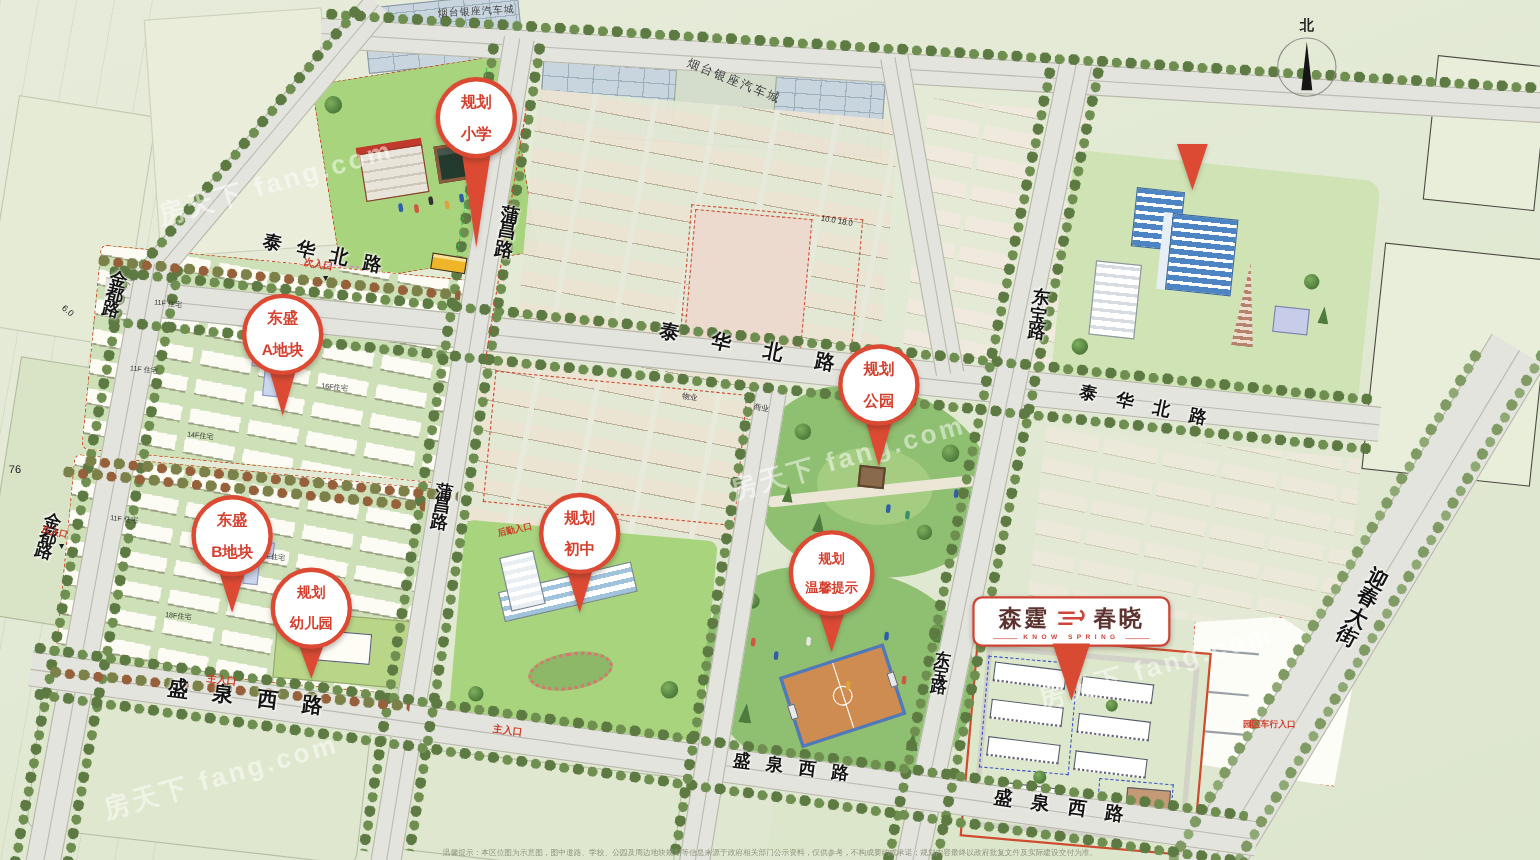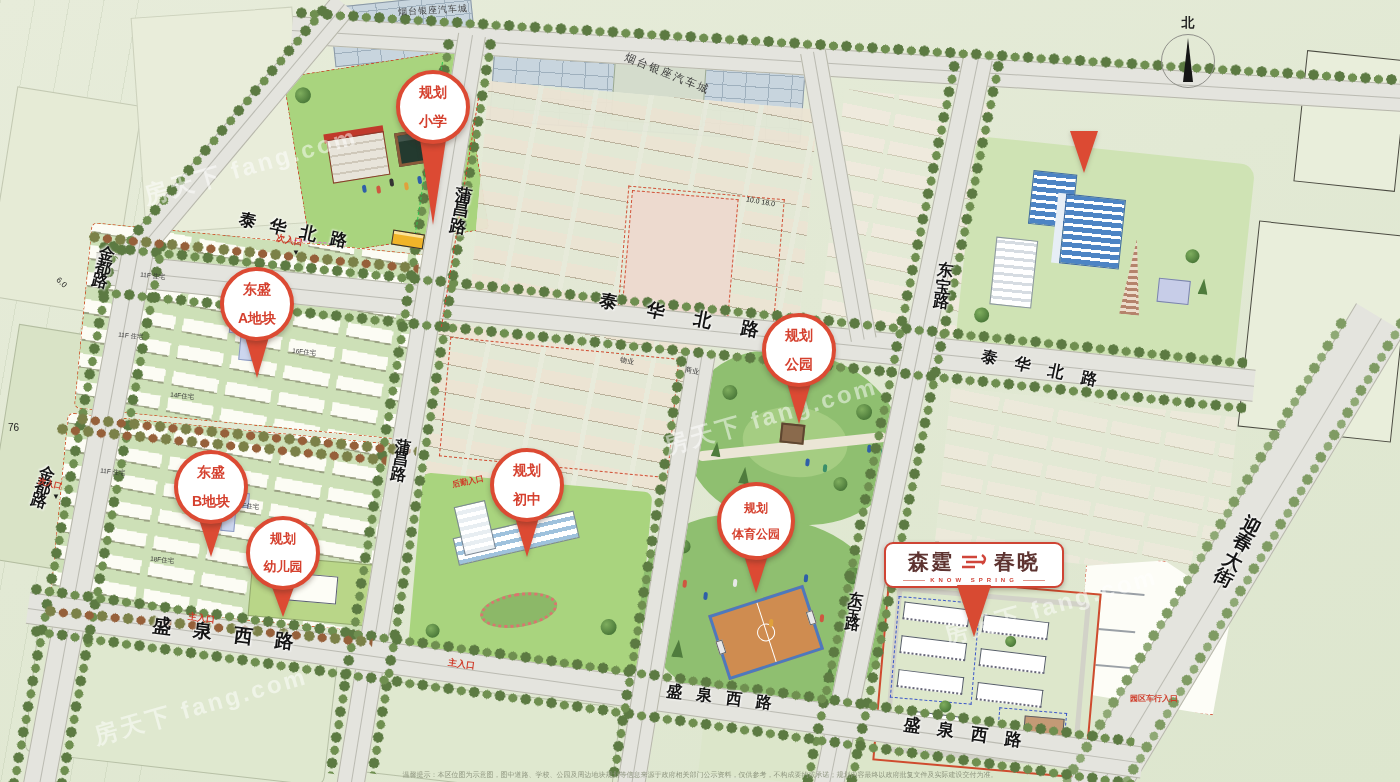--- a/index.html
+++ b/index.html
@@ -285,21 +285,21 @@
 
   <span class="ent" style="left:276px;top:234px;font-size:9px;transform:rotate(10deg);">次入口</span>
   <span class="arrowm" style="left:292px;top:248px;">▼</span>
   <span class="ent" style="left:38px;top:478px;font-size:8px;transform:rotate(14deg);">次入口</span>
   <span class="arrowm" style="left:52px;top:492px;">▼</span>
   <span class="ent" style="left:188px;top:612px;font-size:9px;transform:rotate(7deg);">主入口</span>
   <span class="arrowm" style="left:204px;top:626px;">▼</span>
   <span class="ent" style="left:448px;top:658px;font-size:9px;transform:rotate(7deg);">主入口</span>
   <span class="ent" style="left:452px;top:476px;font-size:8px;transform:rotate(-12deg);">后勤入口</span>
   <span class="ent" style="left:1120px;top:680px;font-size:7px;"></span>
-  <span class="ent" style="left:1130px;top:693px;font-size:8px;">园区车行入口</span>
+  <span class="ent" style="left:1130px;top:653px;font-size:8px;">园区车行入口</span>
 
   <span class="tiny" style="left:8px;top:422px;font-size:10px;color:#222;">76</span>
   <span class="tiny" style="left:56px;top:278px;font-size:8px;color:#222;transform:rotate(40deg);">6.0</span>
   <span class="tiny" style="left:746px;top:198px;font-size:7px;color:#222;transform:rotate(10deg);">10.0 18.0</span>
 
   <span class="wm" style="left:140px;top:150px;">房天下 fang.com</span>
   <span class="wm" style="left:660px;top:400px;">房天下 fang.com</span>
   <span class="wm" style="left:940px;top:590px;">房天下 fang.com</span>
   <span class="wm" style="left:90px;top:690px;">房天下 fang.com</span>
 
@@ -323,21 +323,21 @@
   <div class="pin" style="left:527px;top:448px;">
     <div class="head">
         <span>规划</span>
         <span>初中</span>
       </div>
     <div class="tail" style="border-top-width:46px;"></div>
   </div>
   <div class="pin" style="left:756px;top:482px;">
     <div class="head wide" style="width:70px;height:70px;">
         <span>规划</span>
-        <span>体育公园</span>
+        <span>温馨提示</span>
       </div>
     <div class="tail" style="border-top-width:44px;"></div>
   </div>
   <div class="pin" style="left:257px;top:267px;">
     <div class="head">
         <span>东盛</span>
         <span>A地块</span>
       </div>
     <div class="tail" style="border-top-width:48px;"></div>
   </div>

